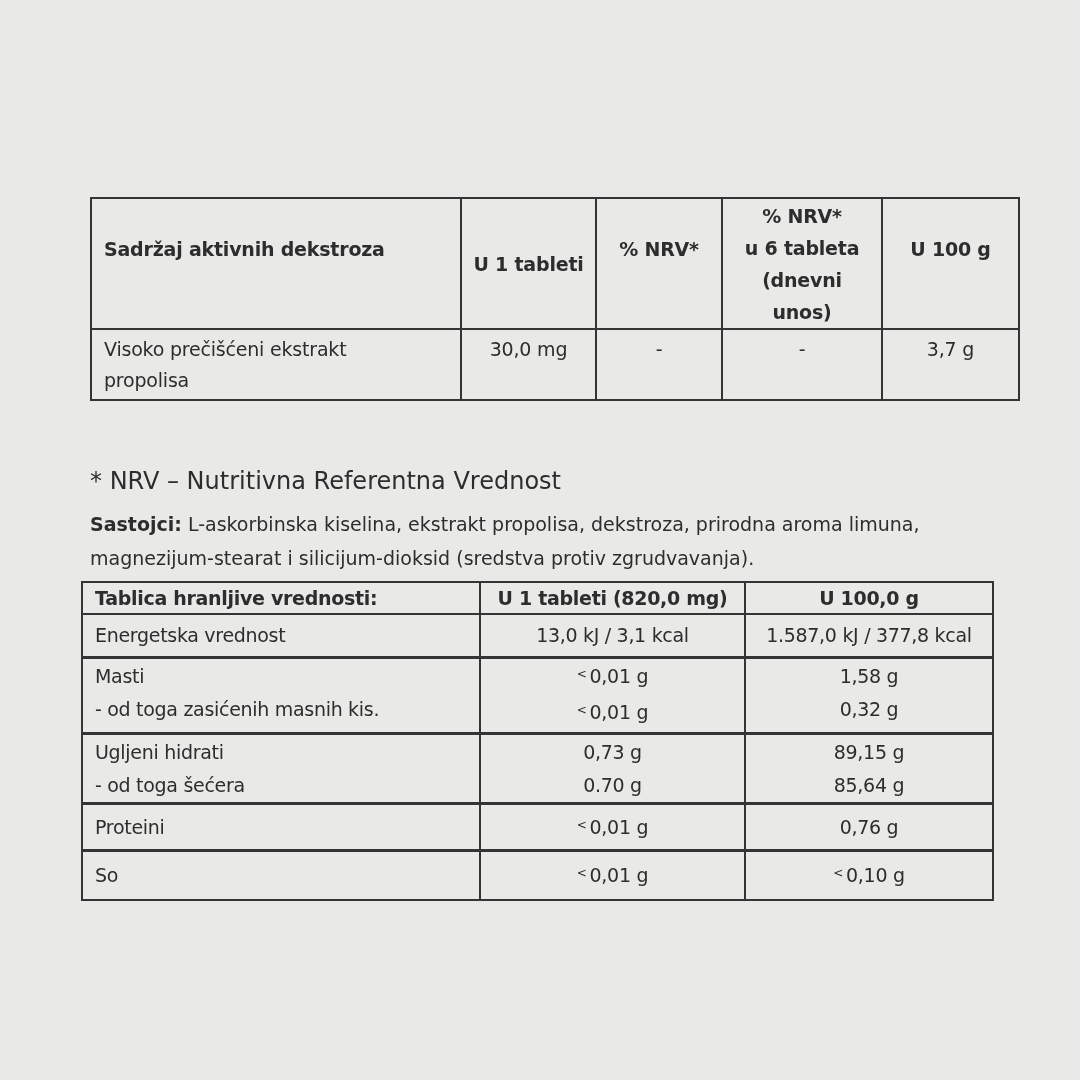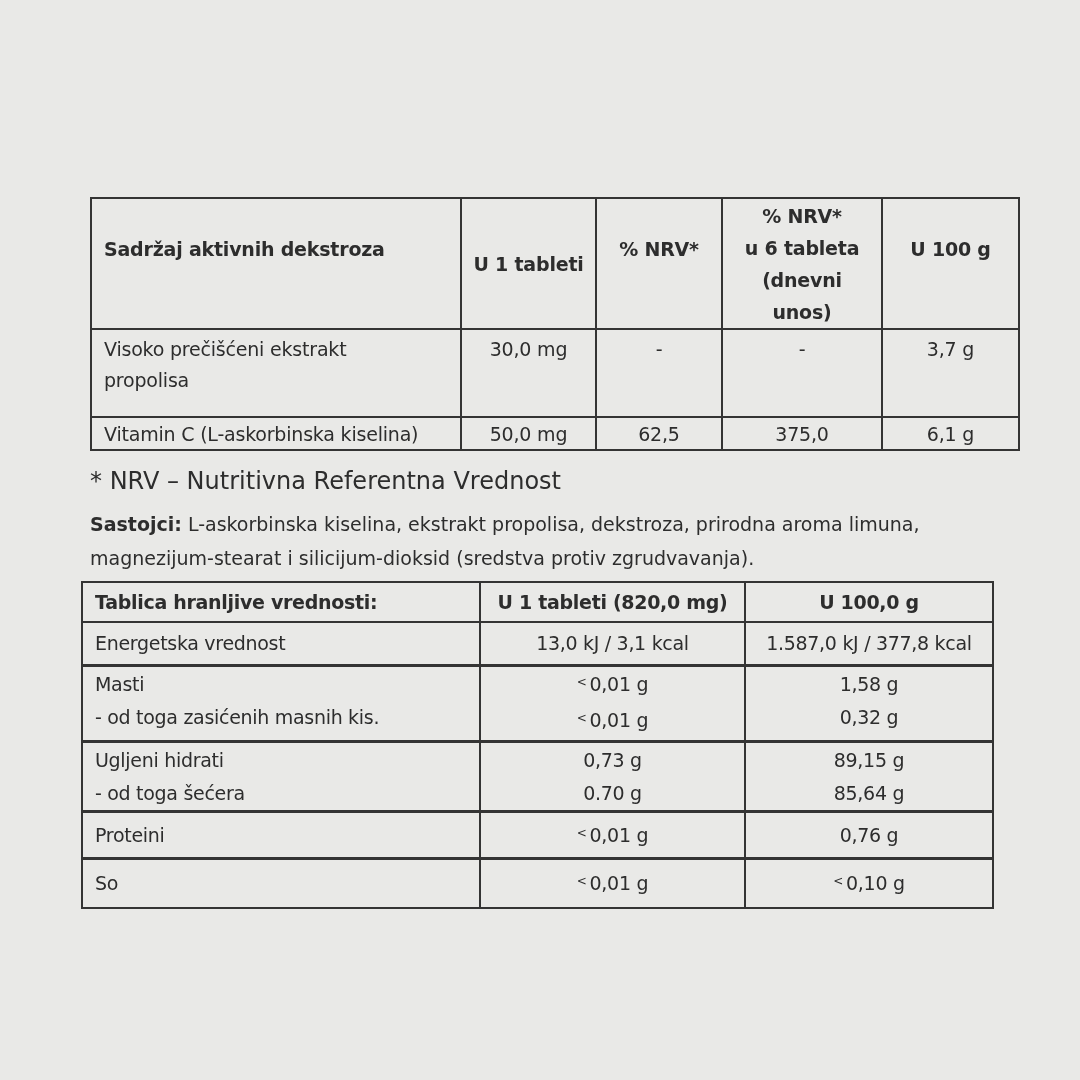--- a/index.html
+++ b/index.html
@@ -112,51 +112,44 @@
         <tr style="height:131px">
       <th class="name-col"><span class="up">Sadržaj aktivnih dekstroza</span></th>
       <th><span>U 1 tableti</span></th>
       <th><span class="up">% NRV*</span></th>
       <th><span class="pre">% NRV*
 u 6 tableta
 (dnevni
 unos)</span></th>
       <th><span class="up">U 100 g</span></th>
     </tr>
-    <tr style="height:88px">
+    <tr style="height:71px">
       <td class="name-col pre">Visoko prečišćeni ekstrakt
 propolisa</td>
       <td>30,0 mg</td>
       <td>-</td>
       <td>-</td>
       <td>3,7 g</td>
-    </tr>
-    <tr style="height:33px" class="compact">
-      <td class="name-col nowrap">Vitamin C (L-askorbinska kiselina)</td>
-      <td>50,0 mg</td>
-      <td>62,5</td>
-      <td>375,0</td>
-      <td>6,1 g</td>
     </tr>
   </tbody>
     </table>
 
   <p class="footnote">* NRV – Nutritivna Referentna Vrednost</p>
 
   <p class="ingredients"><span class="lbl">Sastojci:</span><span class="pre"> L-askorbinska kiselina, ekstrakt propolisa, dekstroza, prirodna aroma limuna,
 magnezijum-stearat i silicijum-dioksid (sredstva protiv zgrudvavanja).</span></p>
 
   <table class="t2">
     <colgroup>
       <col style="width:398px">
         <col style="width:265px">
         <col style="width:248px">
     </colgroup>
     <tbody>
-        <tr style="height:40px">
+        <tr style="height:32px">
       <th class="name-col">Tablica hranljive vrednosti:</th>
       <th>U 1 tableti (820,0 mg)</th>
       <th>U 100,0 g</th>
     </tr>
     <tr style="height:43px">
       <td class="name-col">Energetska vrednost</td>
       <td>13,0 kJ / 3,1 kcal</td>
       <td>1.587,0 kJ / 377,8 kcal</td>
     </tr>
     <tr style="height:69px" class="group thick">

